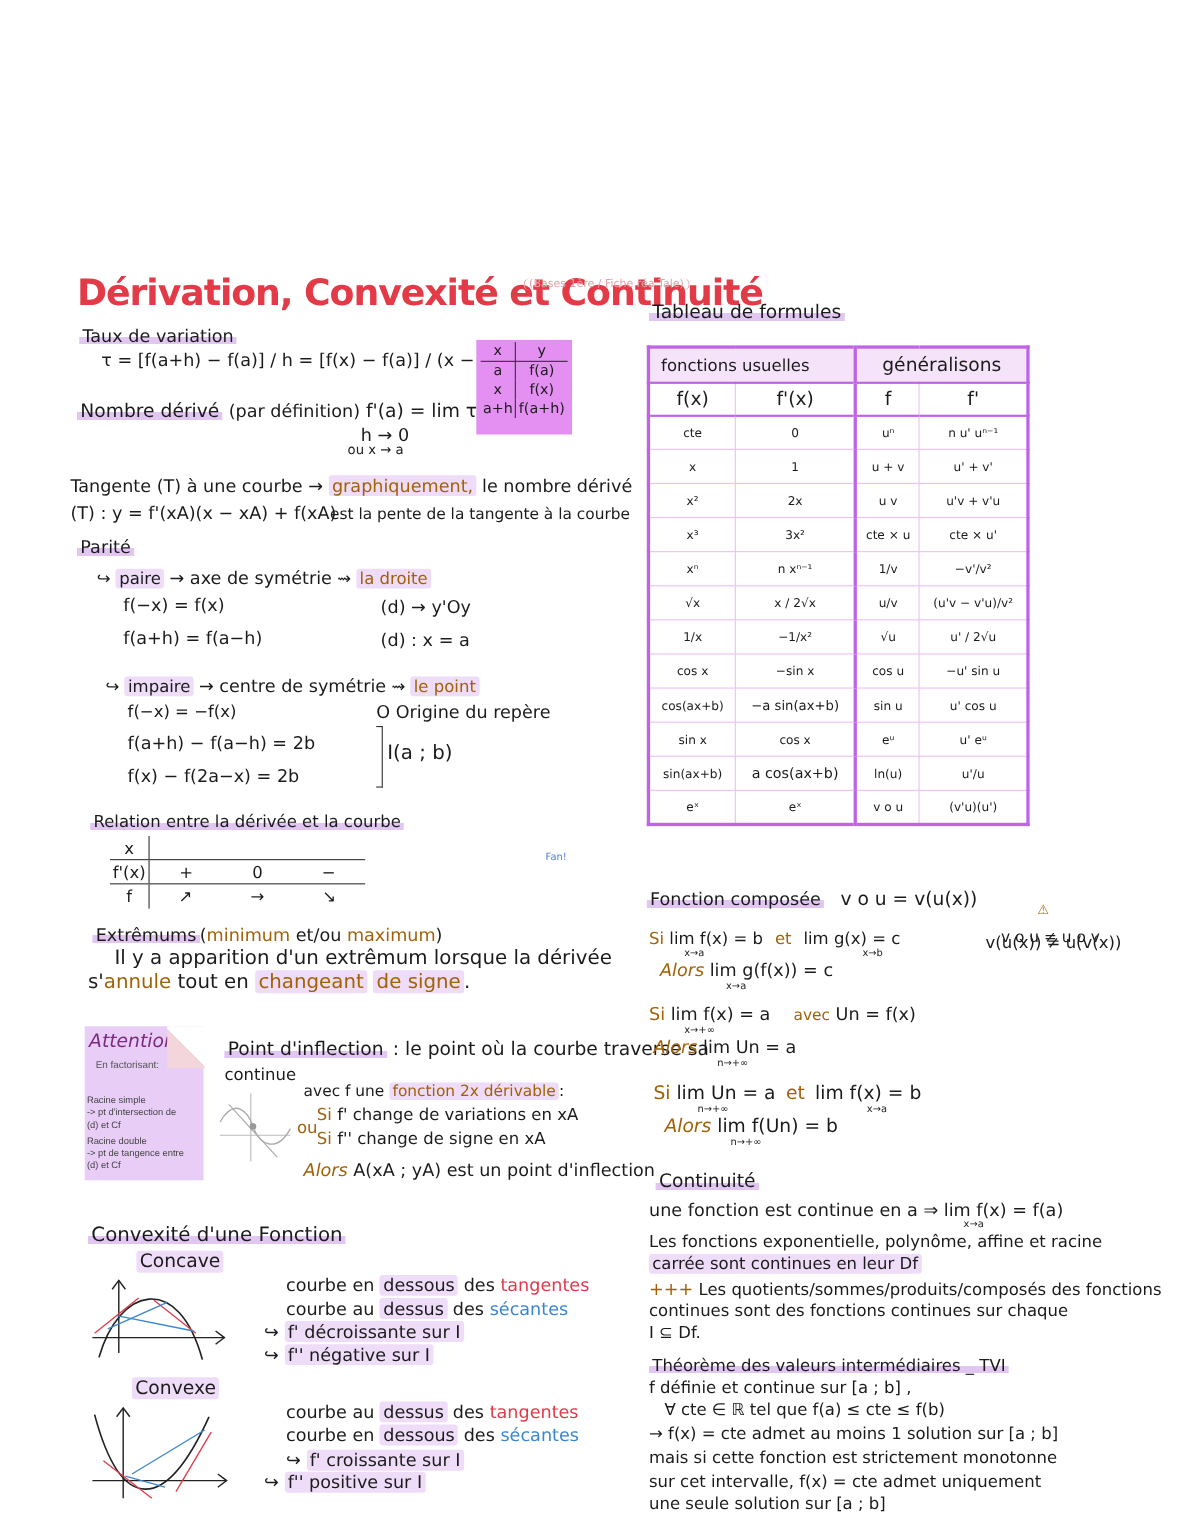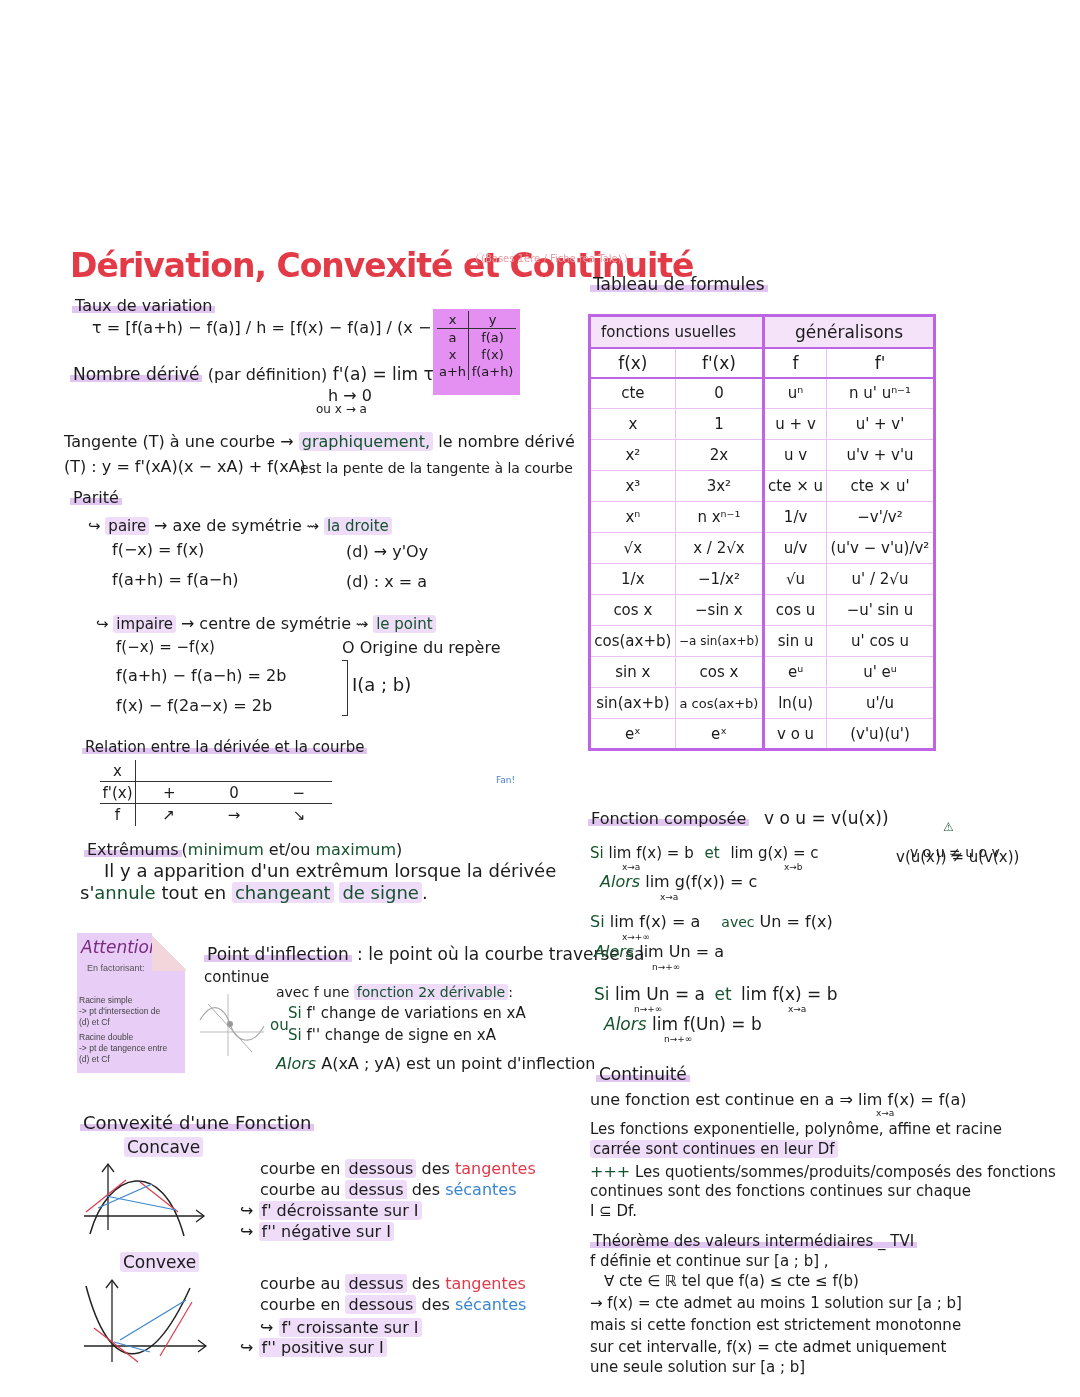--- a/index.html
+++ b/index.html
@@ -1,21 +1,21 @@
 <!DOCTYPE html>
 <html><head>
 <meta charset="utf-8">
 <style>
   * { box-sizing: border-box; margin: 0; padding: 0; }
   html, body { width: 1080px; height: 1397px; background: #ffffff; overflow: hidden; }
   body { position: relative; font-family: "DejaVu Sans", sans-serif; color: #1b1b1b; }
   .abs { position: absolute; }
   .hl { background: linear-gradient(transparent 55%, #e2c6f2 55%, #e2c6f2 90%, transparent 90%); padding: 0 3px; }
   .hlfull { background: #eedcf8; padding: 0 3px; border-radius: 3px; }
-  .purple { color: #14532d; }
+  .purple { color: #a16207; }
   .red { color: #e03a4a; }
   .blue { color: #3a86d0; }
   .t13 { font-size: 16px; }
   .t14 { font-size: 14px; }
   .t15 { font-size: 15px; }
   .t16 { font-size: 16px; }
   .t17 { font-size: 17px; }
   .t18 { font-size: 18px; }
 
   
@@ -38,21 +38,21 @@
 
   
   #sticky { left: 77px; top: 933px; width: 108px; height: 140px; background: #e8cdf7; }
   #sticky-fold { left: 152px; top: 933px; width: 34px; height: 38px; background: linear-gradient(225deg, #ffffff 50%, #f3d5dc 50%); }
   #sticky .att { position: absolute; left: 4px; top: 4px; font-size: 17px; color: #7a2a7f; font-style: italic; }
   #sticky .fact { position: absolute; left: 10px; top: 30px; font-size: 9px; color: #555; font-family: "Liberation Sans", sans-serif; }
   #sticky .txt { position: absolute; left: 2px; font-size: 8.5px; color: #444; font-family: "Liberation Sans", sans-serif; line-height: 11px; }
 
   
   #ftable { left: 588px; top: 314px; width: 348px; border: 3px solid #c064e6; border-collapse: collapse; }
-  #ftable td { border: 1px solid #ecbff5; text-align: center; height: 31px; font-size: 15px; padding: 0 2px; white-space: nowrap; }
+  #ftable td { border: 1px solid #ecbff5; text-align: center; height: 31px; font-size: 11px; padding: 0 2px; white-space: nowrap; }
   #ftable tr.hdr1 td { height: 32px; font-size: 17px; border-bottom: 2px solid #c064e6; }
   #ftable tr.hdr2 td { height: 30px; font-size: 17px; border-bottom: 2px solid #c064e6; }
   #ftable td.sep { border-right: 3px solid #c064e6; }
   #ftable tr.hdr1 td.g { text-align: center; }
   #ftable tr.hdr1 td.u { text-align: left; padding-left: 10px; font-size: 15px; }
   #ftable tr.hdr1 { background: #f5e3fa; }
 </style>
 </head>
 <body>
 

